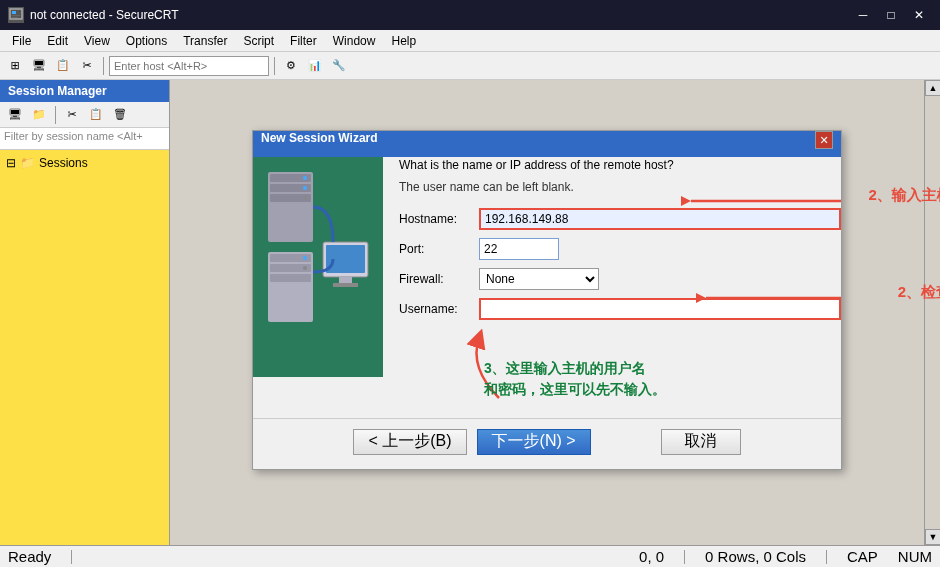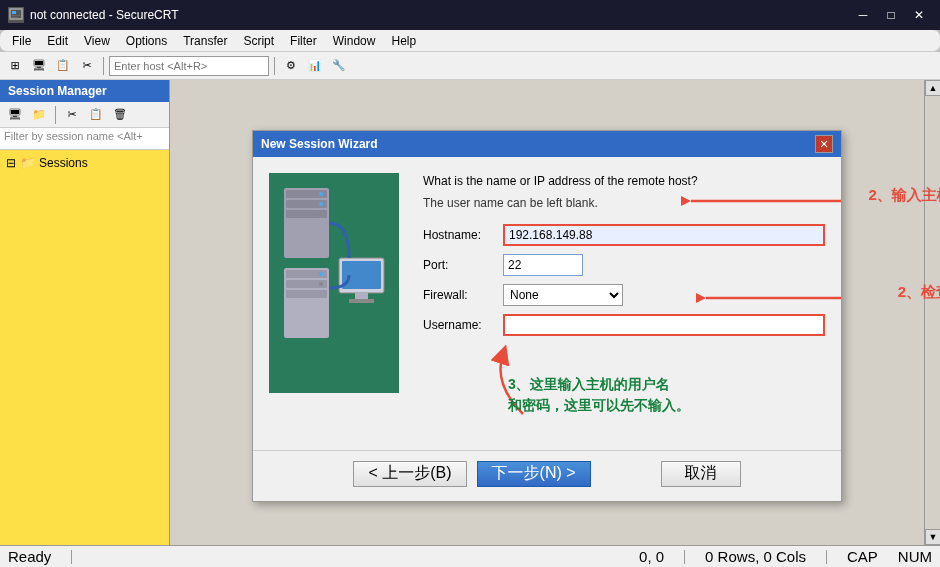--- a/index.html
+++ b/index.html
@@ -55,21 +55,20 @@
     }
 
     
     .menu-bar {
       background: #f0f0f0;
       height: 22px;
       display: flex;
       align-items: center;
       border-bottom: 1px solid #ccc;
       padding: 0 4px;
-      border-radius: 7px;
     }
     .menu-item {
       padding: 2px 8px;
       cursor: pointer;
       font-size: 12px;
       color: #000;
     }
 
     
     .toolbar {
@@ -224,43 +223,43 @@
       border: 1px solid #999;
       box-shadow: 3px 3px 8px rgba(0,0,0,0.3);
       width: 590px;
       position: relative;
     }
     .dialog-title-bar {
       background: #316ac5;
       color: #fff;
       height: 26px;
       display: flex;
-      align-items: center;
+      align-items: flex-start;
       padding: 0 8px;
       font-size: 12px;
       font-weight: bold;
     }
     .dialog-title-text { flex: 1; }
     .dialog-close-btn {
       width: 18px;
       height: 18px;
       background: #c0392b;
       border: 1px solid #999;
       color: #fff;
       cursor: pointer;
       display: flex;
       align-items: center;
       justify-content: center;
       font-size: 11px;
     }
 
     .dialog-body {
       display: flex;
-      padding: 16px;
-      gap: 24px;
+      padding: 0;
+      gap: 16px;
     }
 
     
     .dialog-illustration {
       width: 130px;
       height: 220px;
       background: #2a7a5c;
       flex-shrink: 0;
       display: flex;
       align-items: center;

